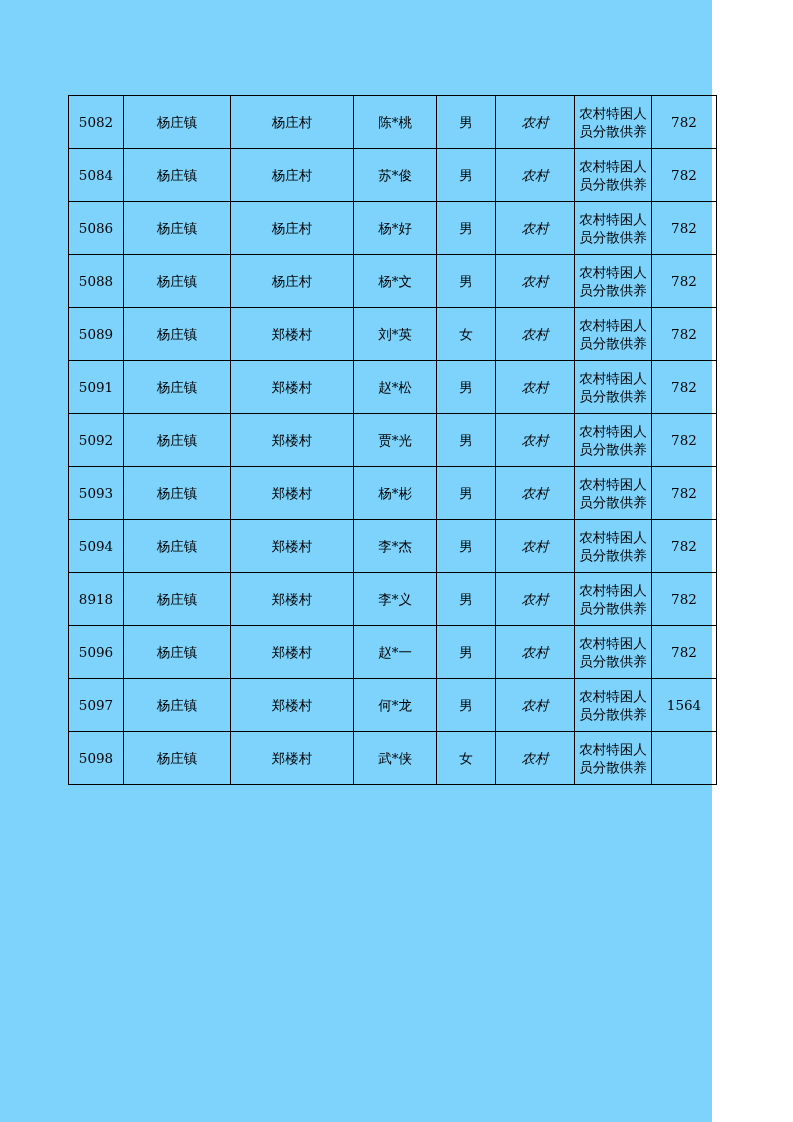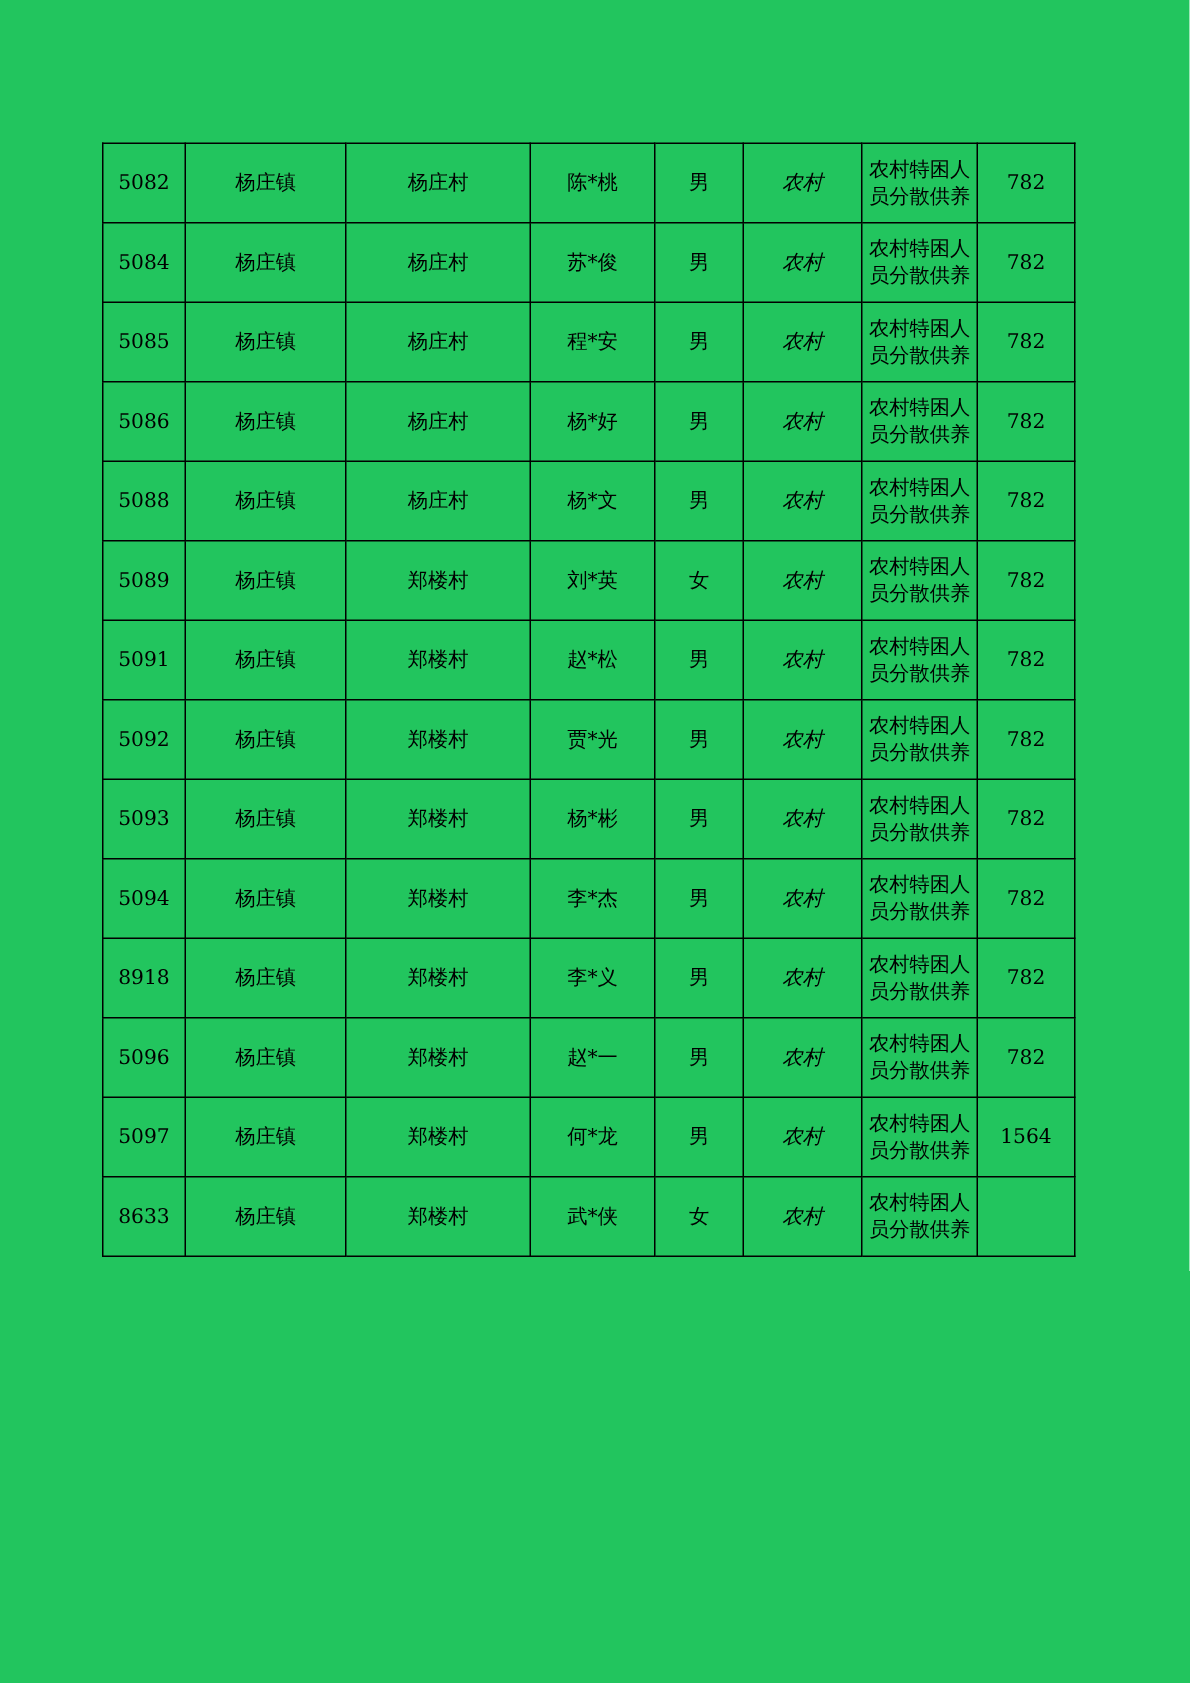--- a/index.html
+++ b/index.html
@@ -11,23 +11,23 @@
     width: 793px;
     height: 1122px;
     font-family: "DejaVu Sans", "Liberation Sans", sans-serif;
     color: #000000;
     position: relative;
   }
   .page {
     position: absolute;
     left: 0;
     top: 0;
-    width: 793px;
+    width: 712px;
     height: 1122px;
-    background: #22c55e;
+    background: #7dd3fc;
   }
   .table-wrap {
     position: absolute;
     left: 68px;
     top: 95px;
     width: 624px;
   }
   table.data-table {
     border-collapse: collapse;
     width: 624px;
@@ -67,30 +67,20 @@
             <td class="c-gender">男</td>
             <td class="c-type">农村</td>
             <td class="c-cat">农村特困人员分散供养</td>
             <td class="c-amount">782</td>
           </tr>
           <tr>
             <td class="c-id">5084</td>
             <td class="c-town">杨庄镇</td>
             <td class="c-village">杨庄村</td>
             <td class="c-name">苏*俊</td>
-            <td class="c-gender">男</td>
-            <td class="c-type">农村</td>
-            <td class="c-cat">农村特困人员分散供养</td>
-            <td class="c-amount">782</td>
-          </tr>
-          <tr>
-            <td class="c-id">5085</td>
-            <td class="c-town">杨庄镇</td>
-            <td class="c-village">杨庄村</td>
-            <td class="c-name">程*安</td>
             <td class="c-gender">男</td>
             <td class="c-type">农村</td>
             <td class="c-cat">农村特困人员分散供养</td>
             <td class="c-amount">782</td>
           </tr>
           <tr>
             <td class="c-id">5086</td>
             <td class="c-town">杨庄镇</td>
             <td class="c-village">杨庄村</td>
             <td class="c-name">杨*好</td>
@@ -183,21 +173,21 @@
             <td class="c-id">5097</td>
             <td class="c-town">杨庄镇</td>
             <td class="c-village">郑楼村</td>
             <td class="c-name">何*龙</td>
             <td class="c-gender">男</td>
             <td class="c-type">农村</td>
             <td class="c-cat">农村特困人员分散供养</td>
             <td class="c-amount">1564</td>
           </tr>
           <tr>
-            <td class="c-id">8633</td>
+            <td class="c-id">5098</td>
             <td class="c-town">杨庄镇</td>
             <td class="c-village">郑楼村</td>
             <td class="c-name">武*侠</td>
             <td class="c-gender">女</td>
             <td class="c-type">农村</td>
             <td class="c-cat">农村特困人员分散供养</td>
             <td class="c-amount"></td>
           </tr>
         </tbody>
     </table>

